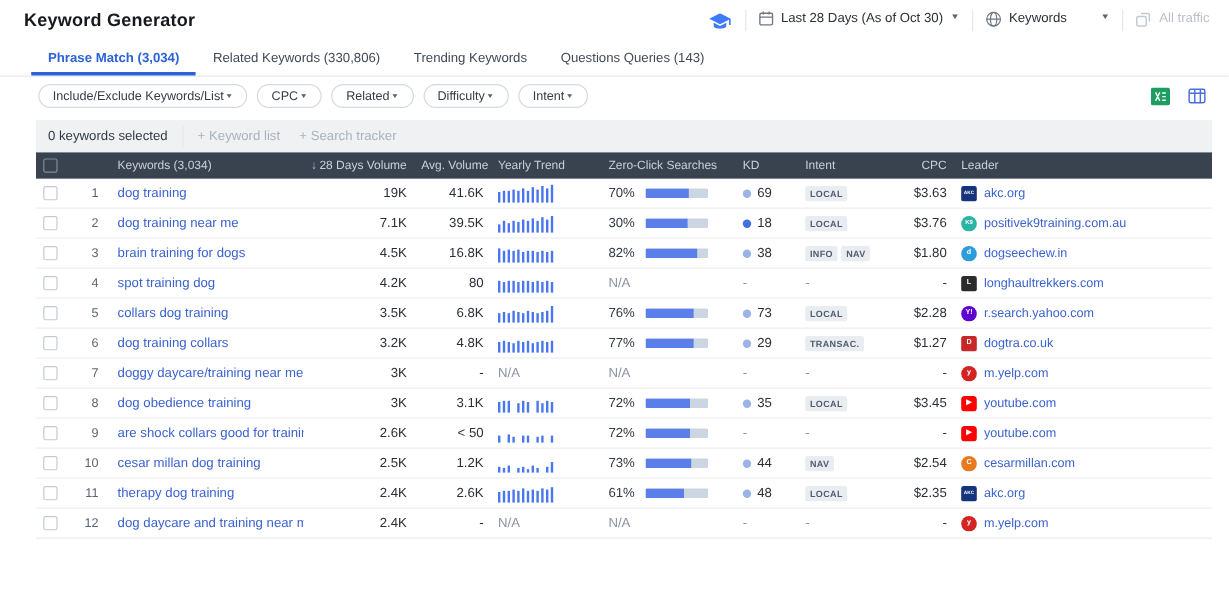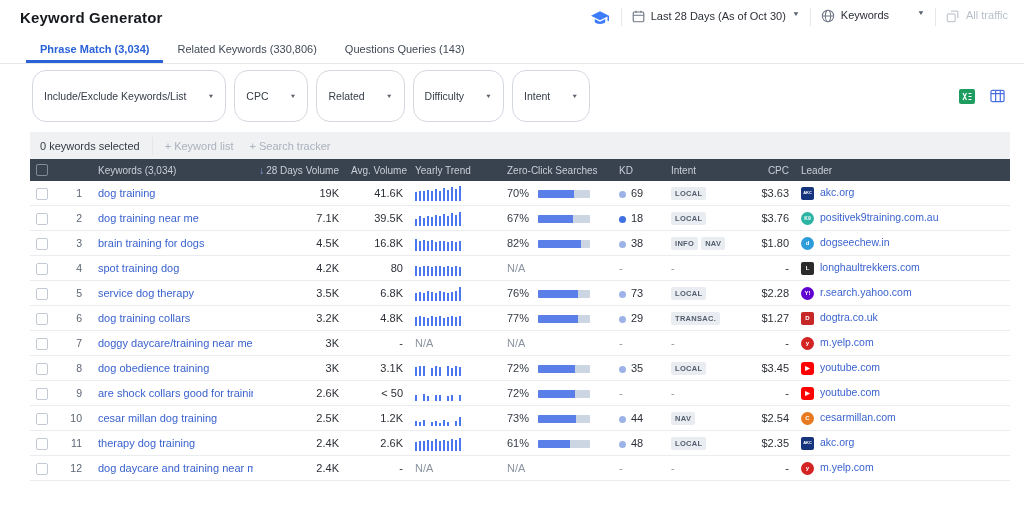--- a/index.html
+++ b/index.html
@@ -23,21 +23,21 @@
 
   .content{padding:0 14px 0 30px}
 
   
   .stats{display:flex;gap:64px;padding:10px 8px 6px}
   .stat-value{font-size:13px;font-weight:700;color:#22262d}
   .stat-label{font-size:10px;color:#7c8594;margin-top:3px}
 
   
   .filters{display:flex;align-items:center;gap:8px;padding:6px 2px 10px}
-  .pill{display:inline-flex;align-items:center;gap:21px;border:1px solid #d4d9e0;border-radius:14px;padding:19px 11px;font-size:10.5px;color:#353c48;background:#fff;cursor:pointer;white-space:nowrap}
+  .pill{display:inline-flex;align-items:center;gap:1px;border:1px solid #d4d9e0;border-radius:14px;padding:3px 11px;font-size:10.5px;color:#353c48;background:#fff;cursor:pointer;white-space:nowrap}
   .pill .caret{font-size:7px}
   .filters-spacer{flex:1}
   .icon-btn{display:inline-flex;align-items:center;justify-content:center;width:22px;height:20px;cursor:pointer}
 
   
   .selbar{display:flex;align-items:center;gap:12px;background:#eff1f3;height:27px;padding:0 10px;font-size:11px}
   .selbar .status{color:#343a44}
   .selbar .action{color:#abb2bd;cursor:pointer}
 
   
@@ -106,20 +106,21 @@
           </svg>
       </span>
       <span>All traffic</span>
     </div>
   </div>
 </header>
 
 <nav class="tabs">
     <div class="tab active">Phrase Match (3,034)</div>
     <div class="tab">Related Keywords (330,806)</div>
+    <div class="tab">Trending Keywords</div>
     <div class="tab">Questions Queries (143)</div>
   </nav>
 
 <div class="content">
 
   <section class="filters">
     <span id="filter-pills" style="display:flex;gap:8px">
         <span class="pill">
           <span>Include/Exclude Keywords/List</span>
           <span class="caret">▼</span>
@@ -223,21 +224,21 @@
               <i style="height: 55%;"></i>
               <i style="height: 70%;"></i>
               <i style="height: 60%;"></i>
               <i style="height: 75%;"></i>
               <i style="height: 65%;"></i>
               <i style="height: 80%;"></i>
               <i style="height: 70%;"></i>
               <i style="height: 85%;"></i>
             </div>
           </div>
-          <div class="td"><span class="zc-pct">67%</span><span class="zc-bar"><i style="width: 67%;"></i></span></div>
+          <div class="td"><span class="zc-pct">30%</span><span class="zc-bar"><i style="width: 67%;"></i></span></div>
           <div class="td"><span class="kd-dot" style="background: rgb(63, 111, 224);"></span><span>18</span></div>
           <div class="td"><span class="badge">LOCAL</span></div>
           <div class="td right">$3.76</div>
           <div class="td"><span class="favicon" style="background: rgb(43, 179, 163); color: rgb(255, 255, 255); border-radius: 50%; font-size: 5px;">K9</span><a class="leader-link">positivek9training.com.au</a></div>
         </div>
         <div class="tr">
           <div class="td"><span class="checkbox"></span></div>
           <div class="td col-num">3</div>
           <div class="td"><a class="kw-link">brain training for dogs</a></div>
           <div class="td right">4.5K</div>
@@ -288,21 +289,21 @@
           </div>
           <div class="td"><span class="na">N/A</span></div>
           <div class="td"><span class="na">-</span></div>
           <div class="td"><span class="na">-</span></div>
           <div class="td right">-</div>
           <div class="td"><span class="favicon" style="background: rgb(43, 43, 43); color: rgb(255, 255, 255);">L</span><a class="leader-link">longhaultrekkers.com</a></div>
         </div>
         <div class="tr">
           <div class="td"><span class="checkbox"></span></div>
           <div class="td col-num">5</div>
-          <div class="td"><a class="kw-link">service dog therapy</a></div>
+          <div class="td"><a class="kw-link">collars dog training</a></div>
           <div class="td right">3.5K</div>
           <div class="td right">6.8K</div>
           <div class="td">
             <div class="trend-chart">
               <i style="height: 50%;"></i>
               <i style="height: 55%;"></i>
               <i style="height: 50%;"></i>
               <i style="height: 60%;"></i>
               <i style="height: 55%;"></i>
               <i style="height: 50%;"></i>

